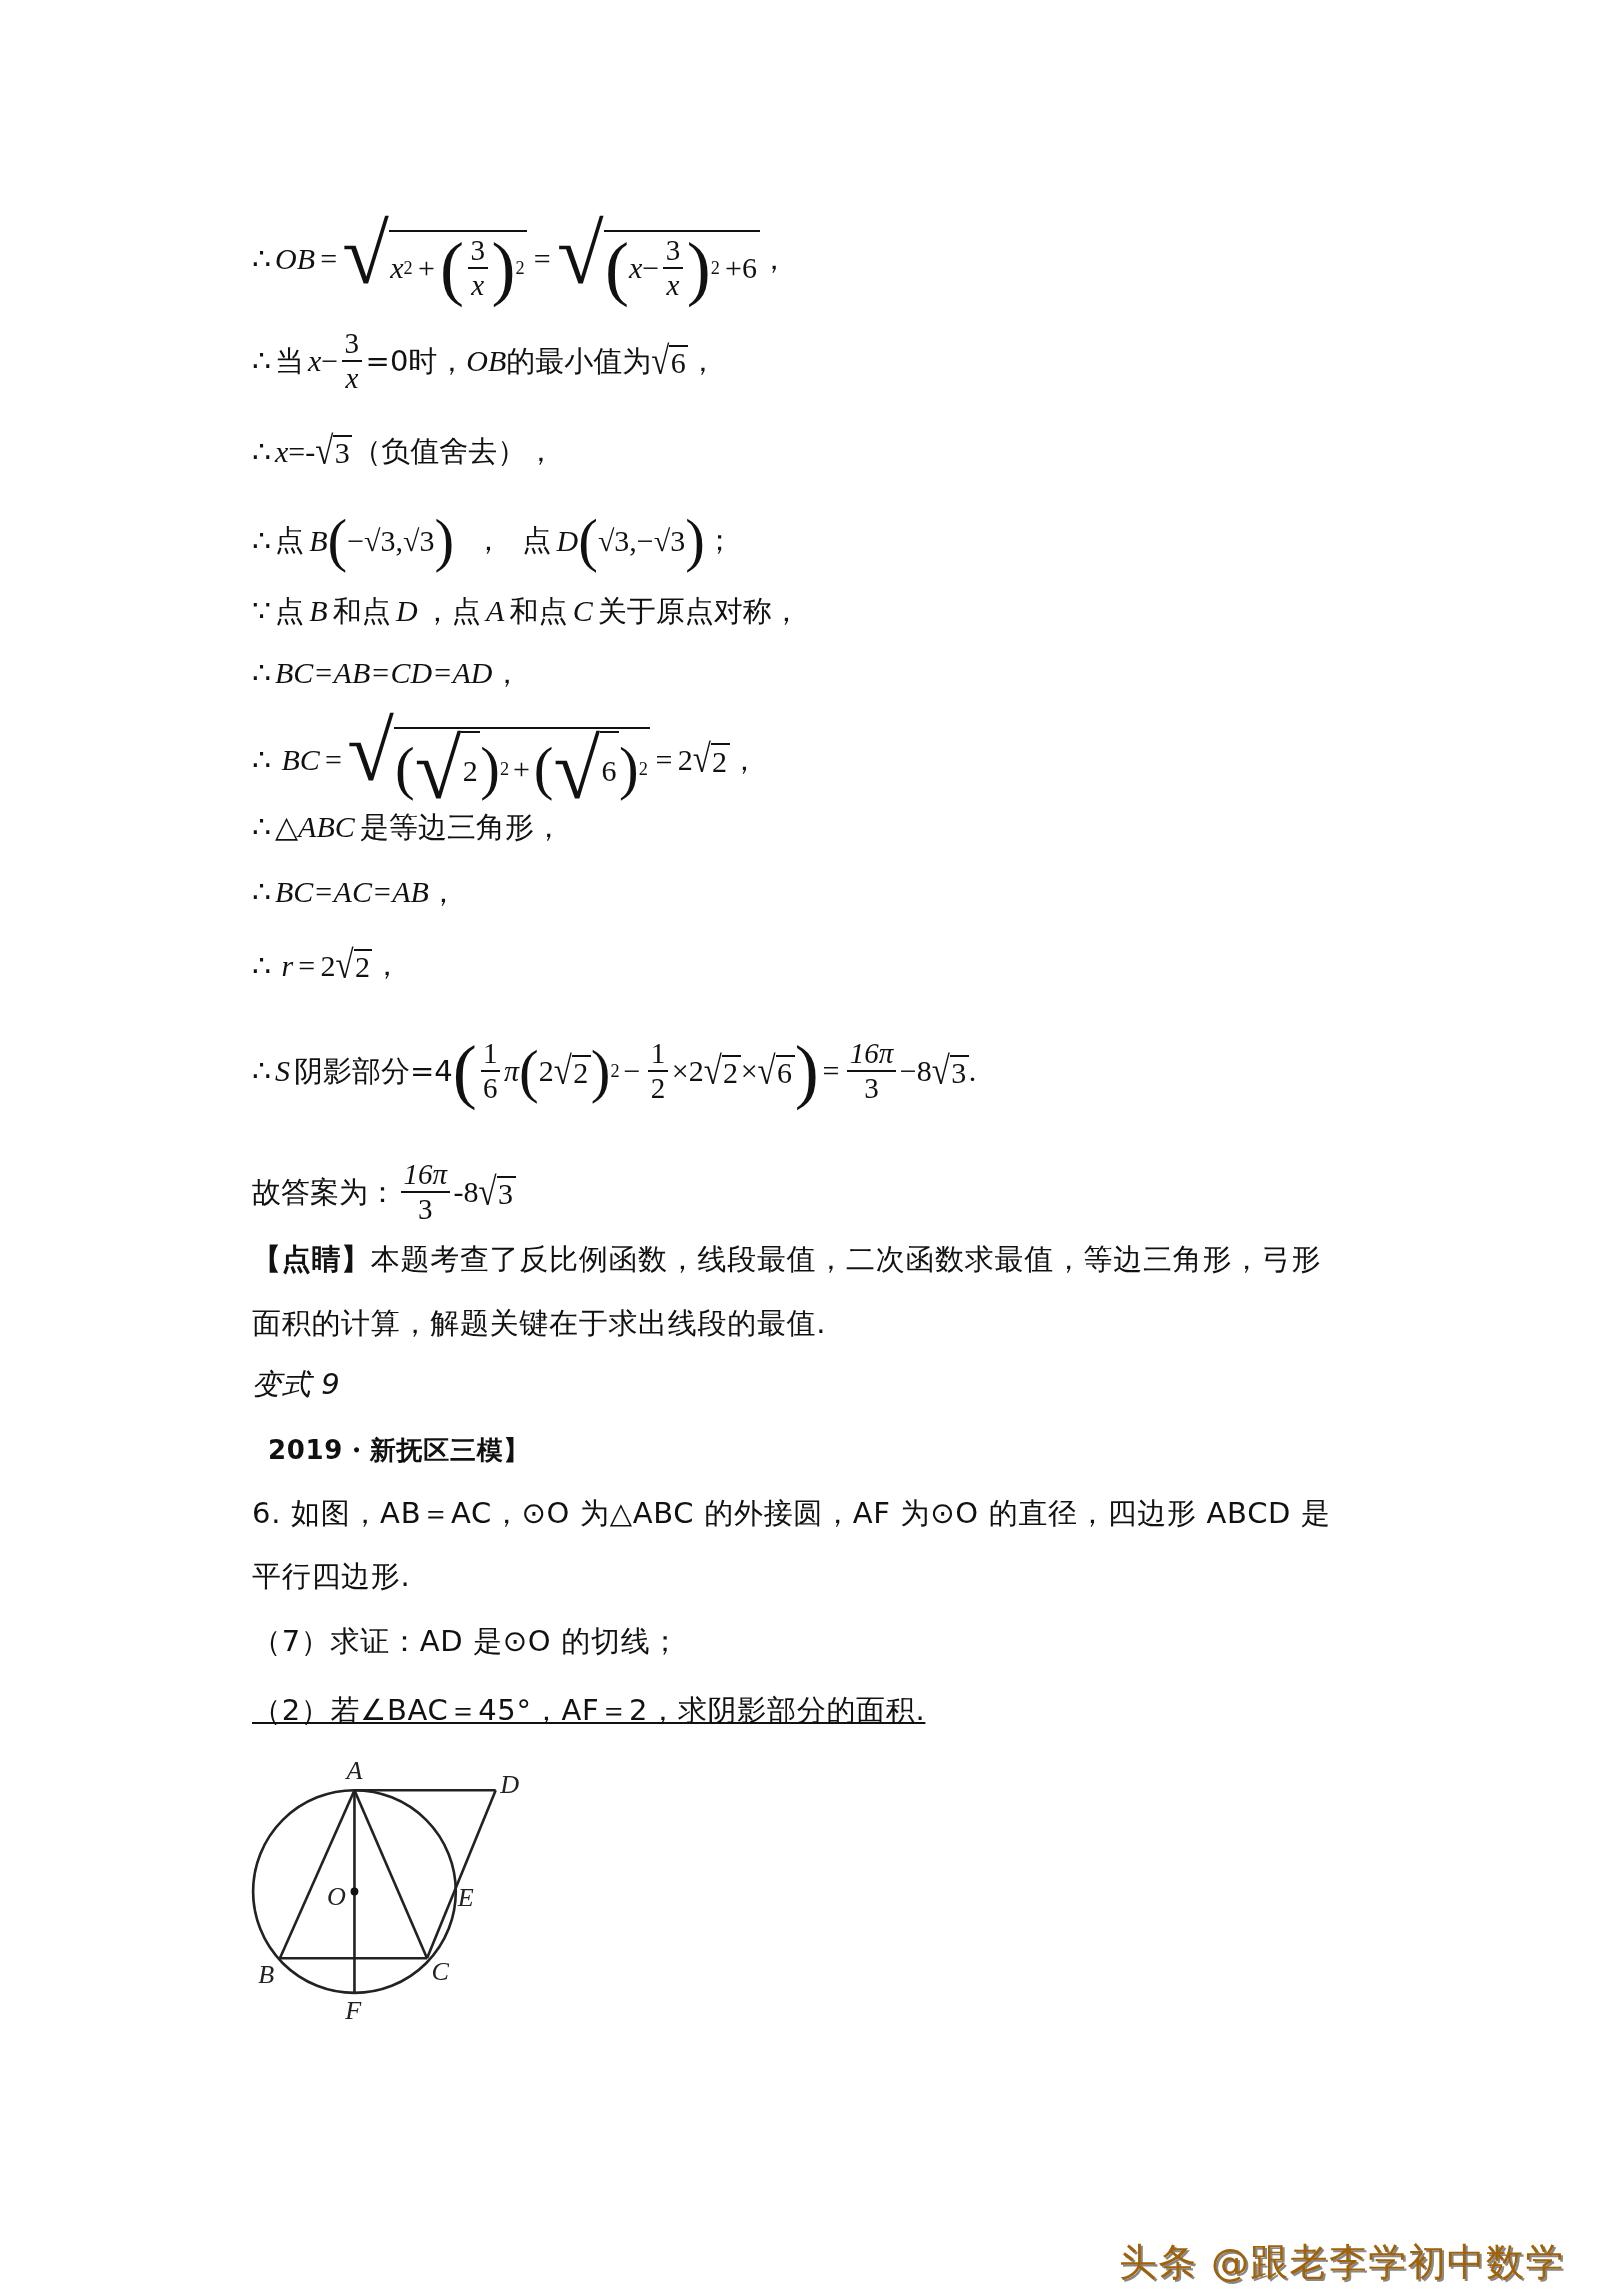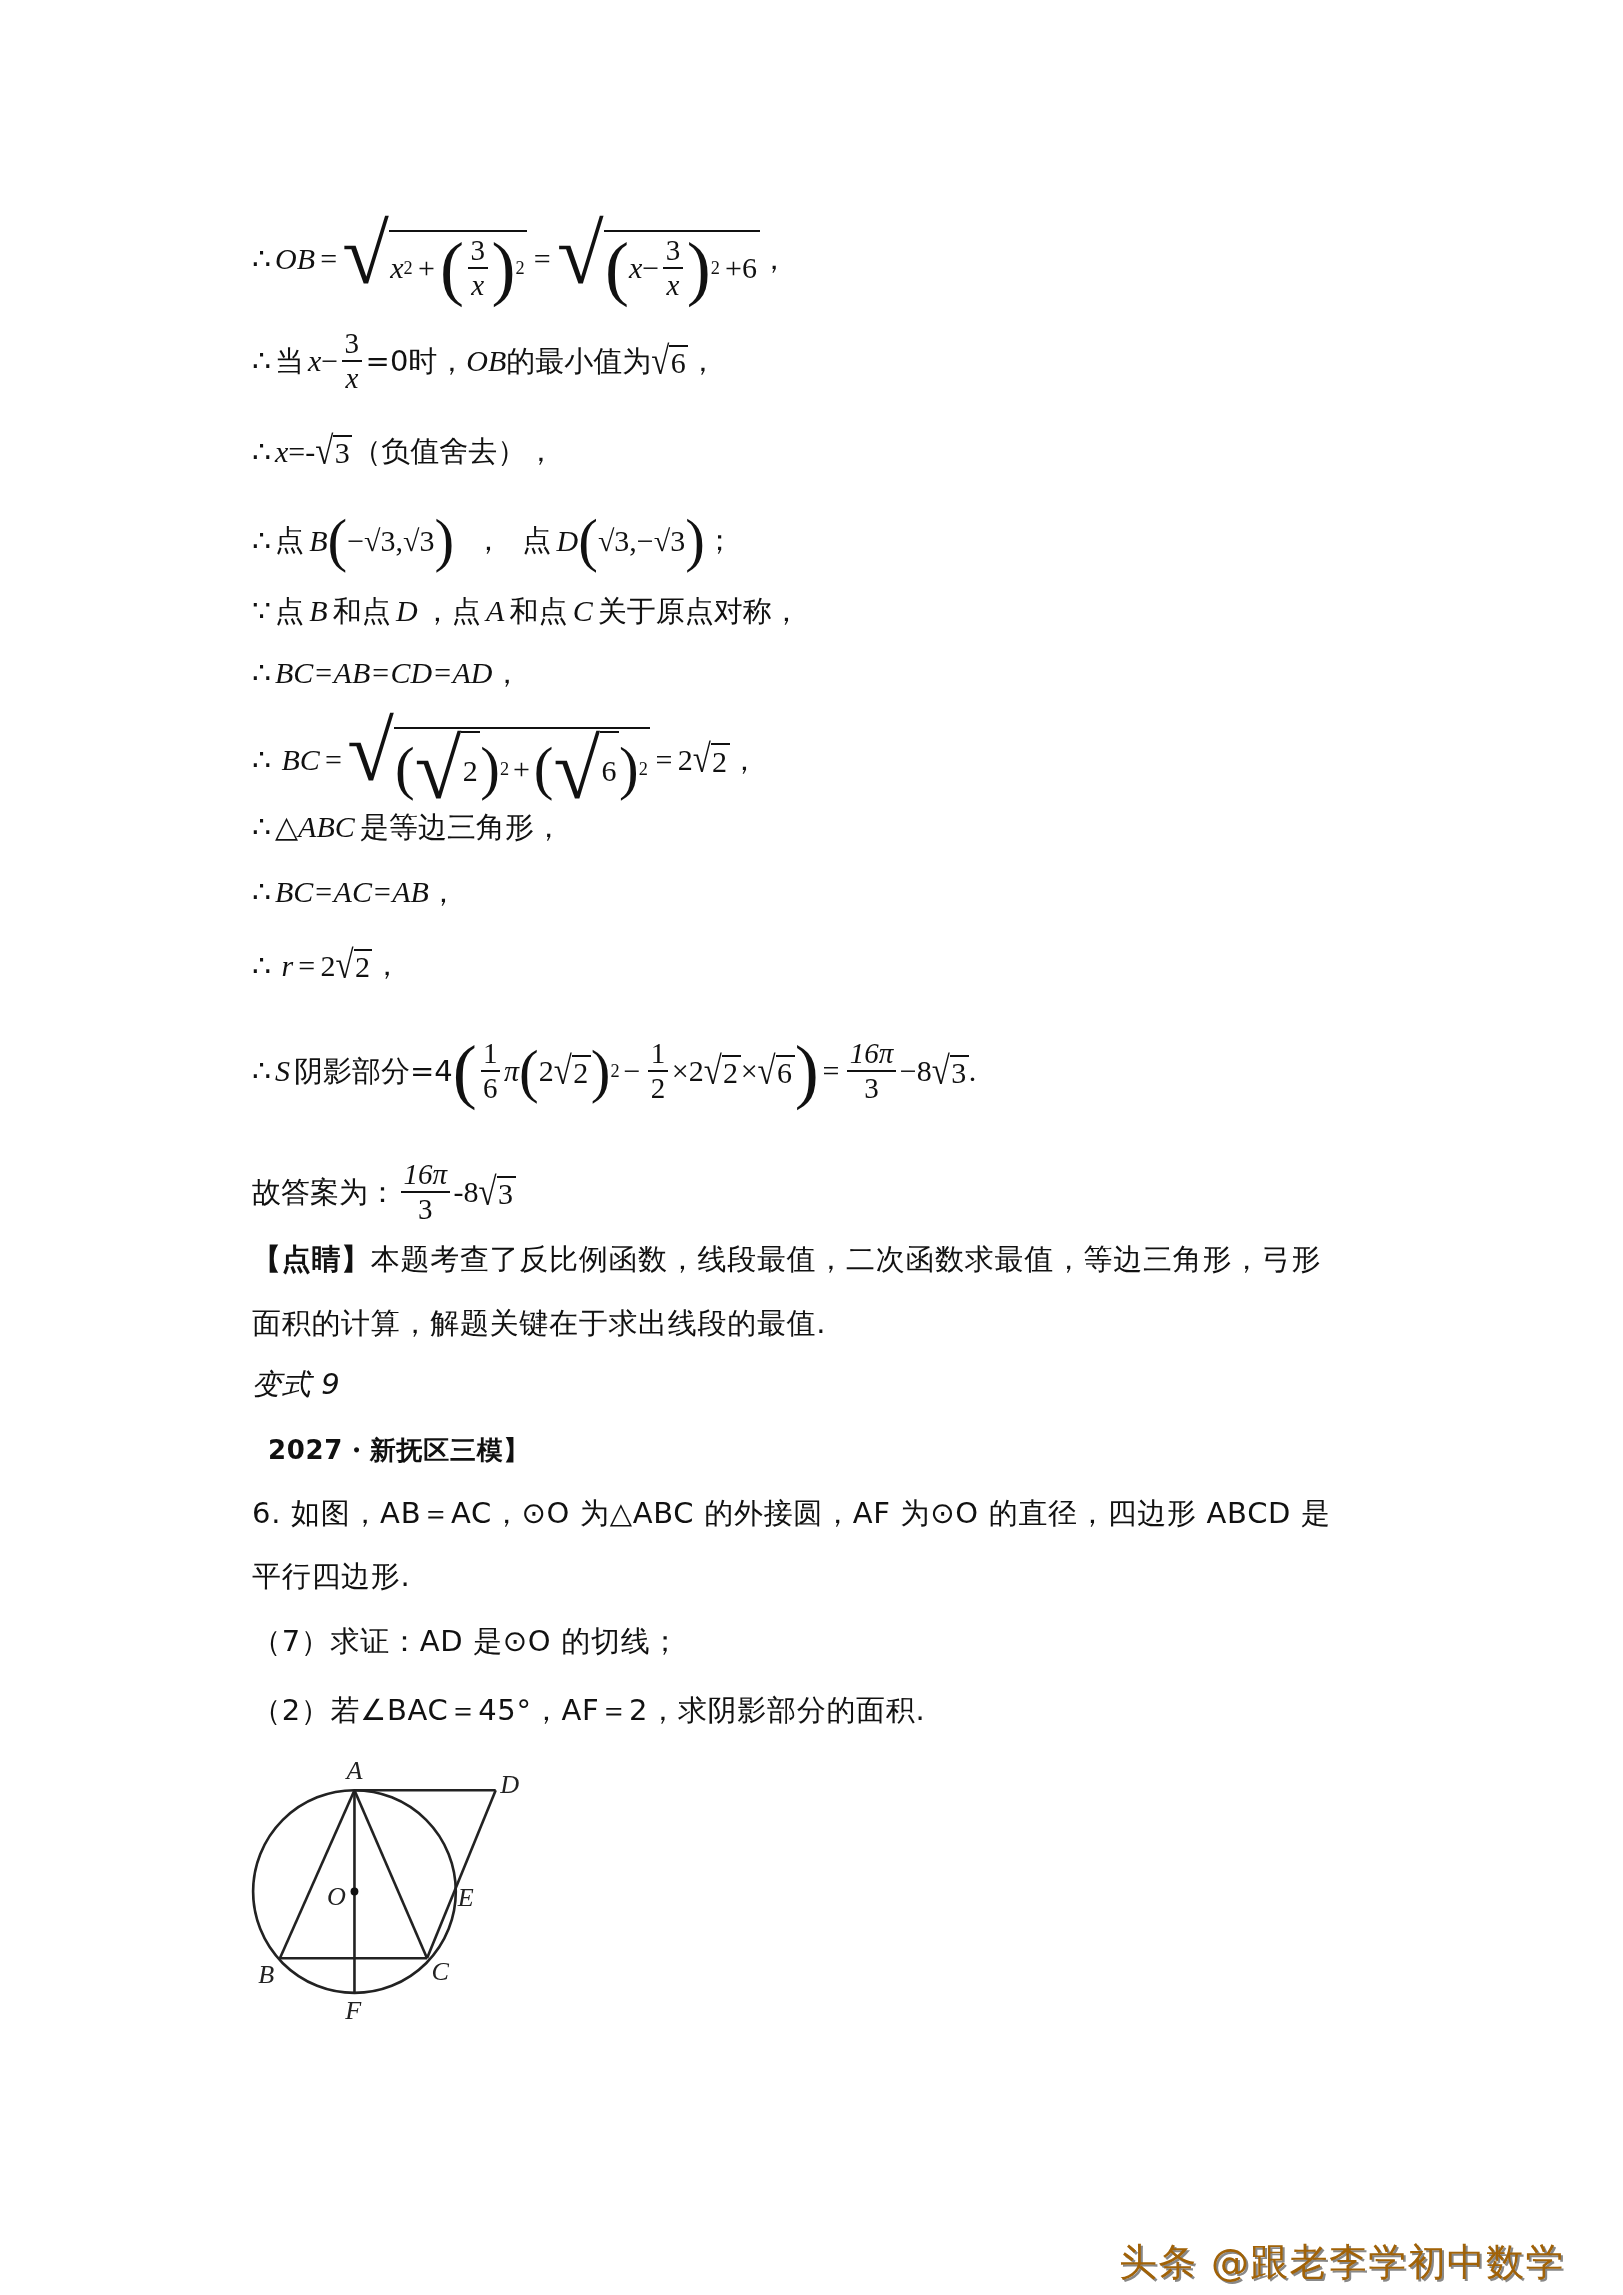--- a/index.html
+++ b/index.html
@@ -263,26 +263,26 @@
       <span class="under m">3</span>
     </span>
 </div>
 
 <div class="text" style="top:1240px;">
   <span class="bold">【点睛】</span><span>本题考查了反比例函数，线段最值，二次函数求最值，等边三角形，弓形</span>
 </div>
 <div class="text" style="top:1304px;">面积的计算，解题关键在于求出线段的最值.</div>
 
 <div class="text" style="top:1365px;font-style:italic;">变式 9</div>
-<div class="text bold" style="top:1433px; left:268px; font-size:26px;">2027・新抚区三模】</div>
+<div class="text bold" style="top:1433px; left:268px; font-size:26px;">2019・新抚区三模】</div>
 
 <div class="text" style="top:1494px;">6. 如图，AB＝AC，⊙O 为△ABC 的外接圆，AF 为⊙O 的直径，四边形 ABCD 是</div>
 <div class="text" style="top:1557px;">平行四边形.</div>
 <div class="text" style="top:1622px;">（7）求证：AD 是⊙O 的切线；</div>
-<div class="text" style="top:1691px;">（2）若∠BAC＝45°，AF＝2，求阴影部分的面积.</div>
+<div class="text" style="top:1691px;text-decoration:underline;">（2）若∠BAC＝45°，AF＝2，求阴影部分的面积.</div>
 
 <svg class="diagram" width="340" height="288" viewBox="0 0 520 440">
   <g stroke="#222" stroke-width="4" fill="none">
     <circle cx="172" cy="230" r="155"></circle>
     <line x1="172" y1="75" x2="58" y2="332"></line>
     <line x1="172" y1="75" x2="283" y2="332"></line>
     <line x1="58" y1="332" x2="283" y2="332"></line>
     <line x1="172" y1="75" x2="172" y2="385"></line>
     <line x1="172" y1="75" x2="388" y2="75"></line>
     <line x1="388" y1="75" x2="283" y2="332"></line>

